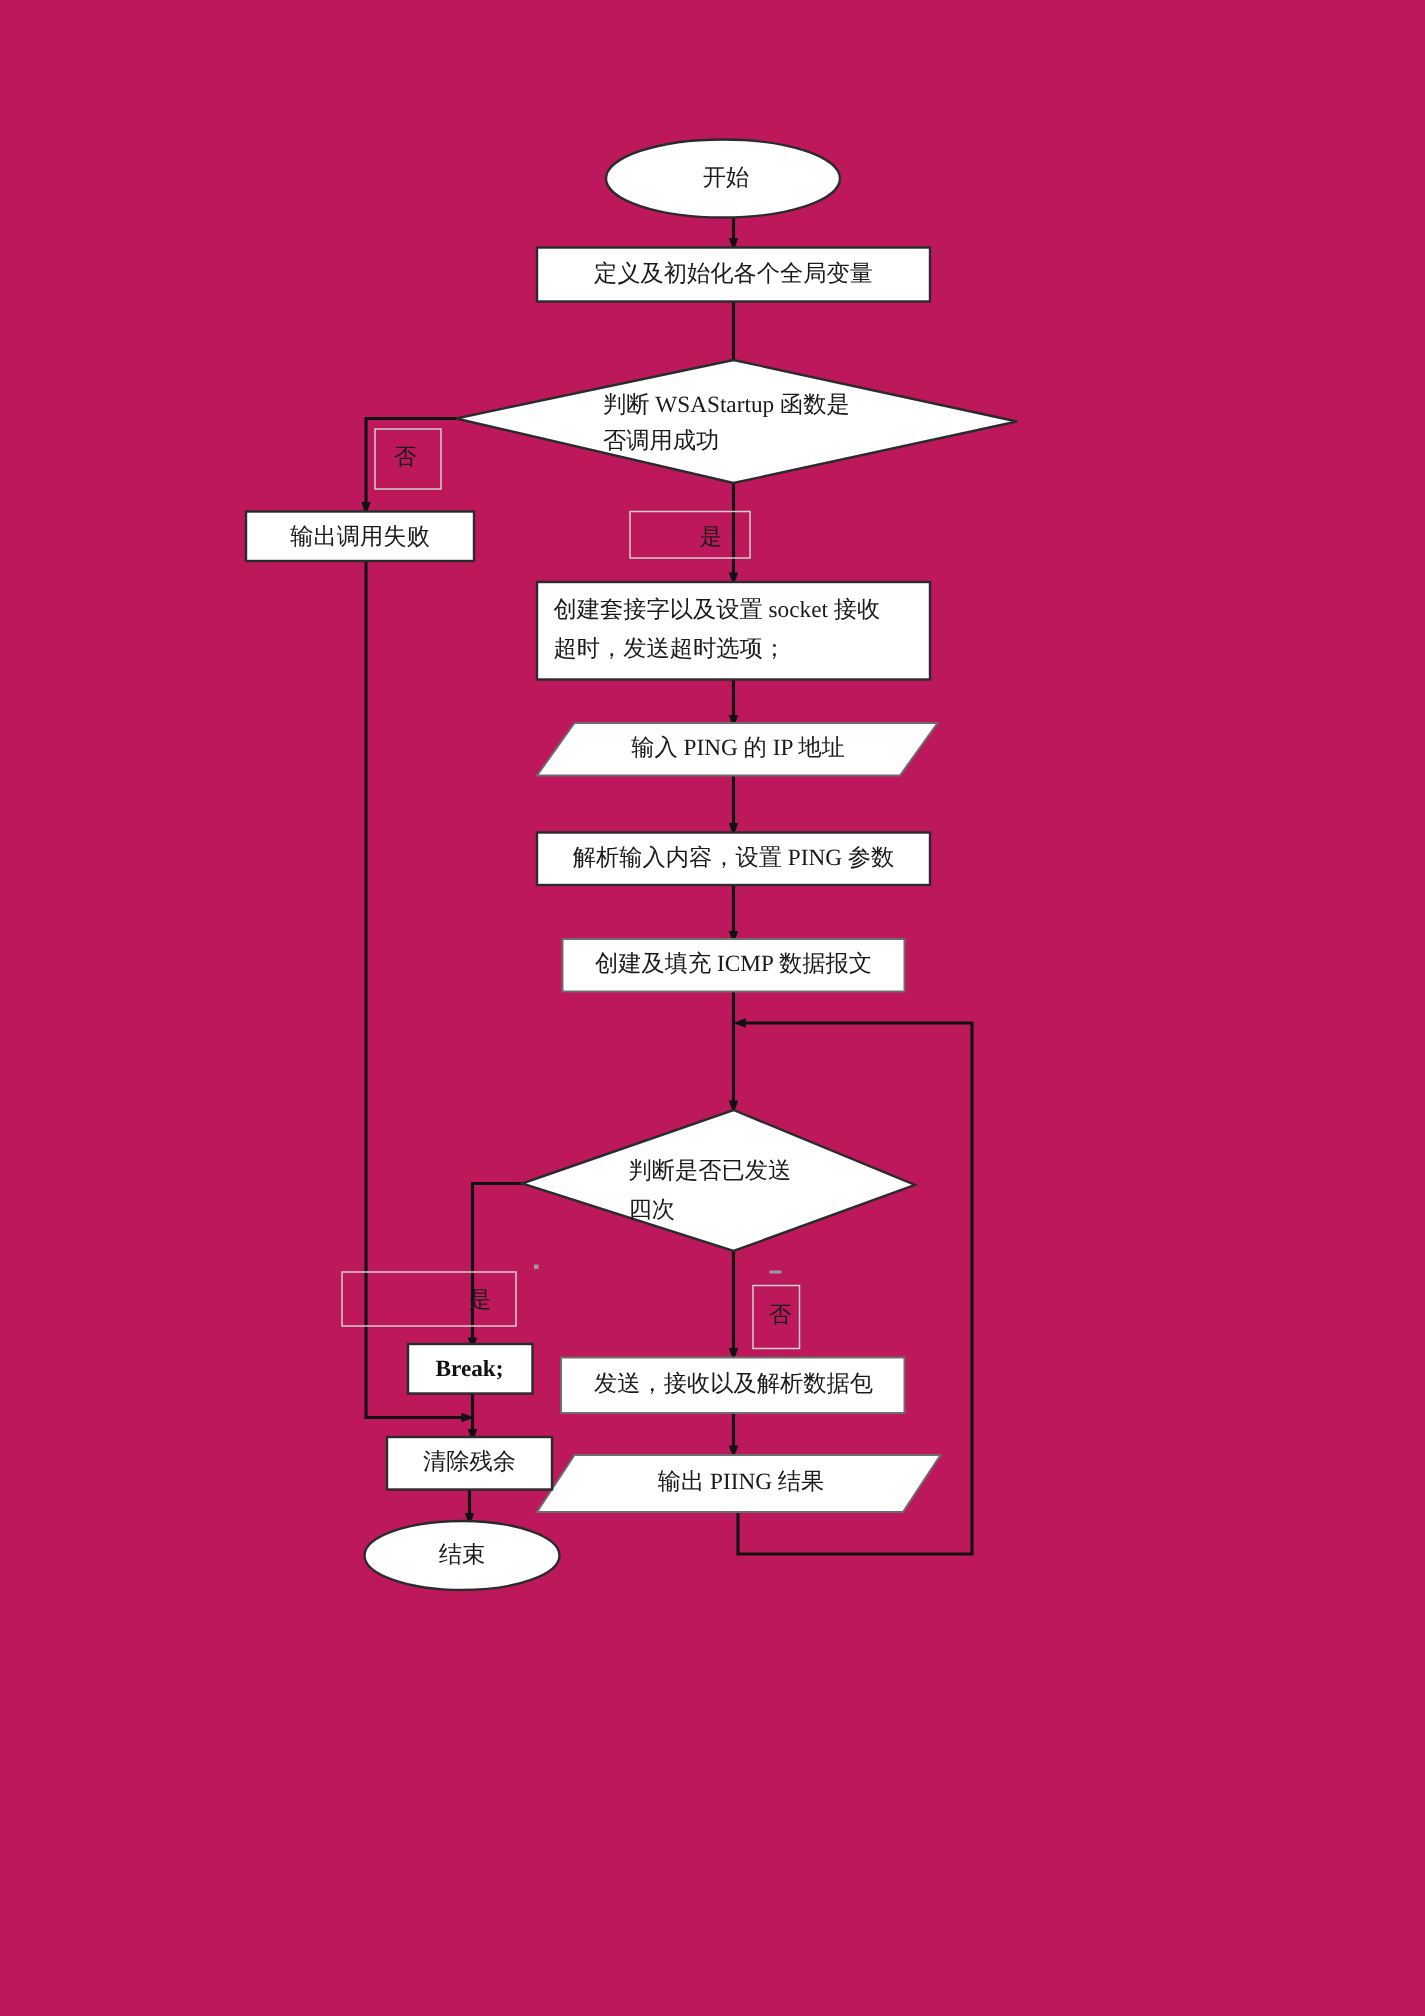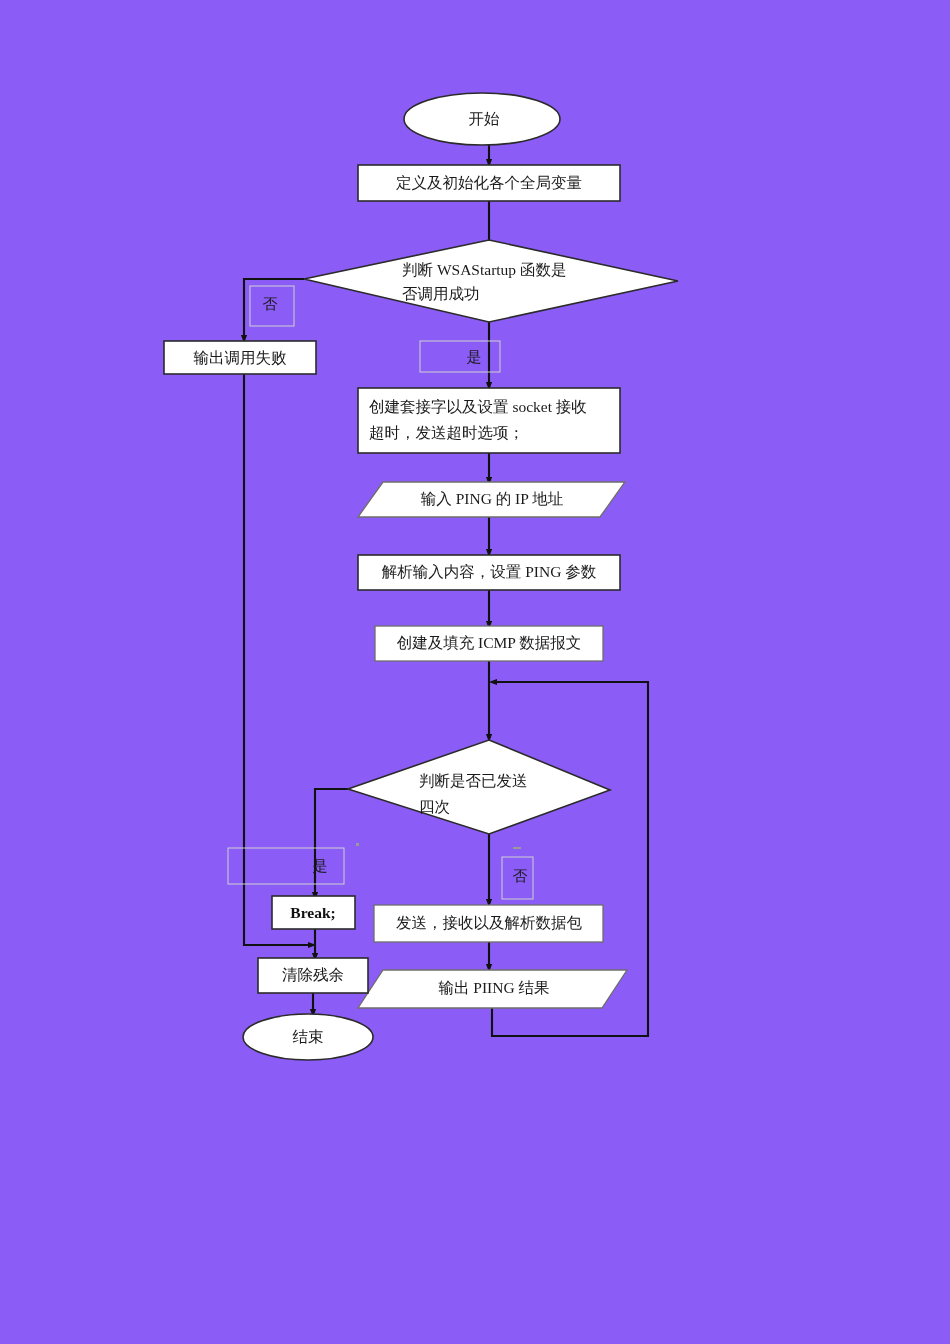--- a/index.html
+++ b/index.html
@@ -10,21 +10,21 @@
   body {
     width: 950px;
     height: 1344px;
     font-family: "Liberation Serif", "DejaVu Serif", serif;
     overflow: hidden;
   }
   #flowchart-root {
     position: relative;
     width: 950px;
     height: 1344px;
-    background: #8b5cf6;
+    background: #be185d;
   }
   svg.chart-canvas {
     display: block;
     width: 950px;
     height: 1344px;
   }
   .node-shape {
     fill: #ffffff;
     stroke: #2b2b2b;
     stroke-width: 1.6;

